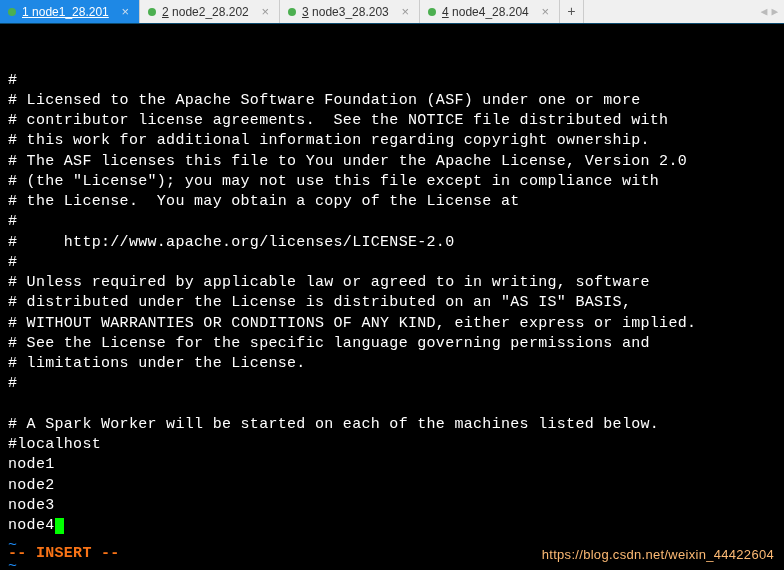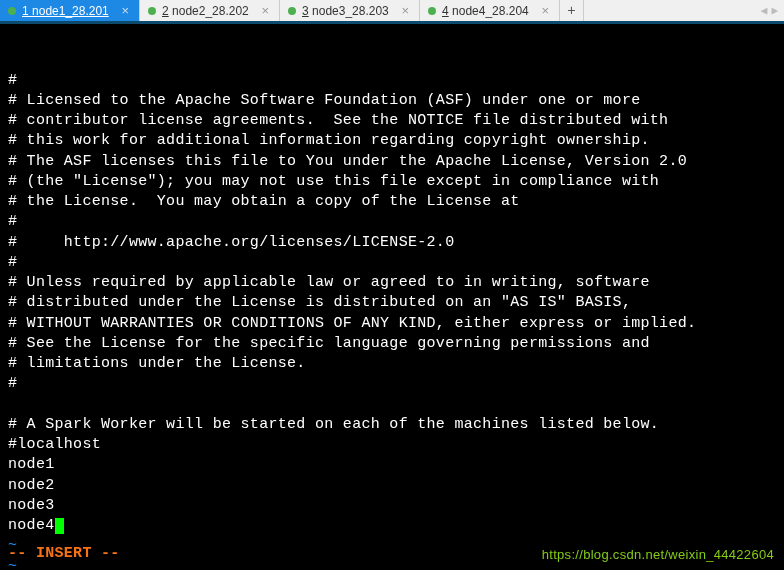--- a/index.html
+++ b/index.html
@@ -9,21 +9,21 @@
       background: #000;
       font-family: "Consolas", "Courier New", monospace;
       font-size: 14px;
       overflow: hidden;
       position: relative;
     }
     .tab-bar {
       display: flex;
       background: #f0f0f0;
       height: 24px;
-      border-bottom: 3px solid #0c4a6e;
+      border-bottom: 1px solid #0c4a6e;
       align-items: stretch;
     }
     .tab {
       display: flex;
       align-items: center;
       padding: 0 8px;
       border-right: 1px solid #ccc;
       font-family: -apple-system, Segoe UI, Arial, sans-serif;
       font-size: 12px;
       cursor: pointer;
@@ -105,21 +105,21 @@
       position: absolute;
       bottom: 6px;
       left: 8px;
       color: #f97316;
       font-weight: bold;
     }
     .watermark {
       position: absolute;
       bottom: 6px;
       right: 10px;
-      color: #84cc16;
+      color: #fdba74;
       font-family: Arial, sans-serif;
       font-size: 13px;
       text-align: center;
     }
     .line { display: block; }
   </style>
 </head>
 <body>
 
 <div class="tab-bar">

